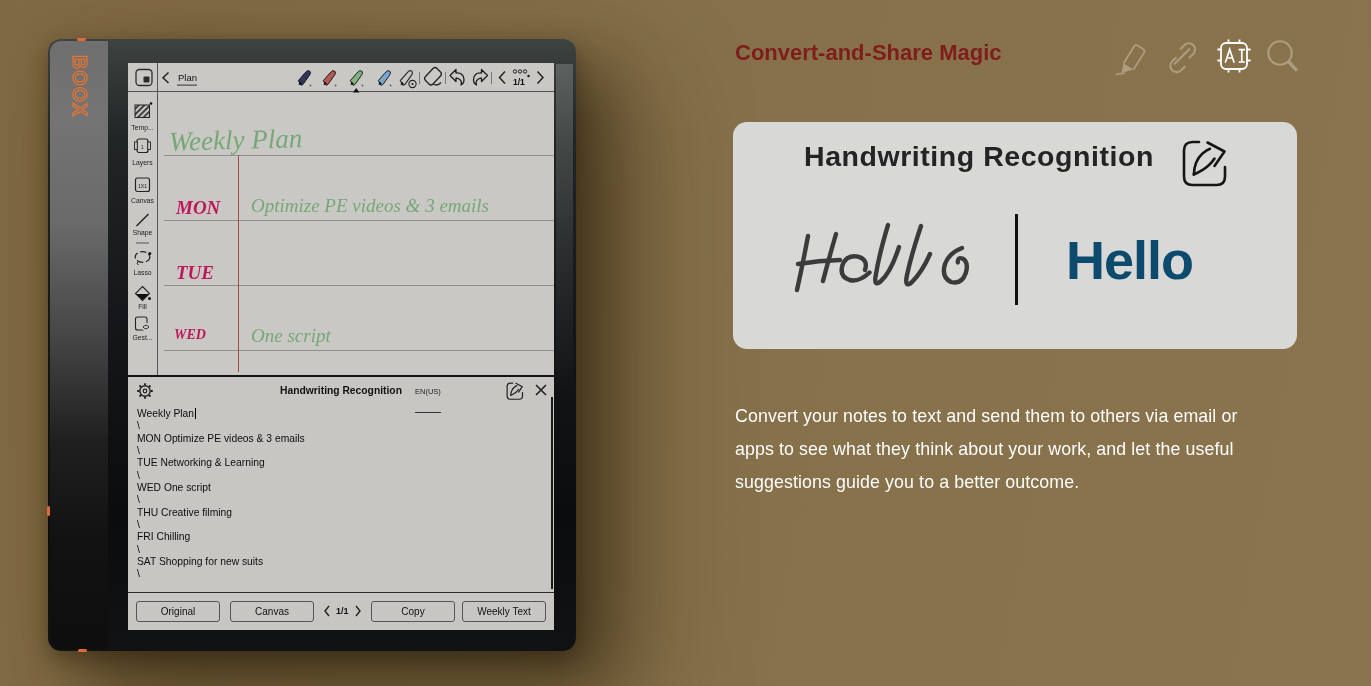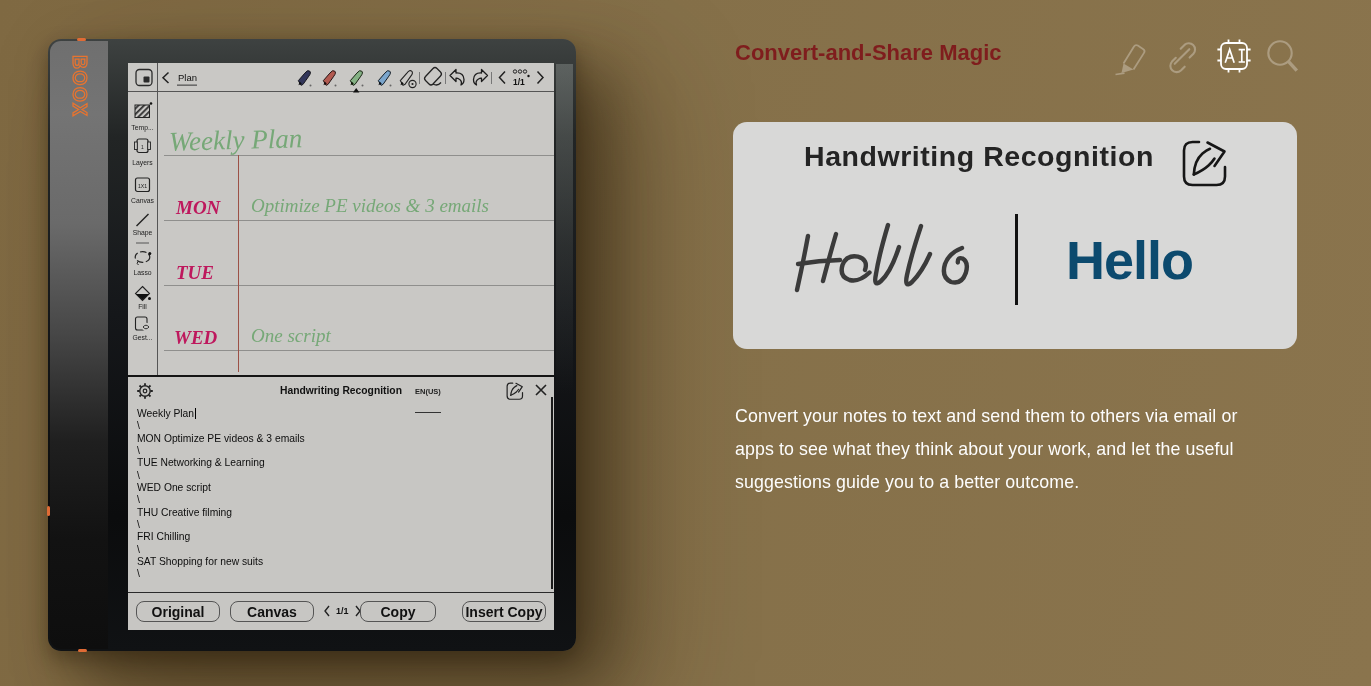--- a/index.html
+++ b/index.html
@@ -26,26 +26,26 @@
 
 .hline{position:absolute;height:1px;background:#8f8f8d}
 .vline{position:absolute;left:110px;top:92px;width:1px;height:217px;background:#9c5147}
 
 .hw{position:absolute;font-family:"Liberation Serif",serif;font-style:italic;white-space:nowrap}
 .hw.g{color:#76a877}
 .hw.r{color:#be185d;font-weight:bold}
 
 .panel{position:absolute;left:0;top:312px;width:426px;height:255px;background:#c7c6c3;border-top:2px solid #141414}
 .ptitle{position:absolute;left:0;top:8px;width:426px;text-align:center;font-size:10.3px;font-weight:bold;color:#111}
-.plang{position:absolute;left:287px;top:10px;font-size:7.5px;font-weight:bold;color:#222;border-bottom:1px solid #333;padding-bottom:16px}
+.plang{position:absolute;left:287px;top:10px;font-size:7.5px;font-weight:normal;color:#222;border-bottom:1px solid #333;padding-bottom:16px}
 .pbody{position:absolute;left:9px;top:31px;font-size:10.3px;line-height:12.35px;color:#0d0d0d;letter-spacing:0px}
 .pscroll{position:absolute;right:1px;top:20px;width:2.5px;height:192px;background:#1a1a1a}
 .pfootline{position:absolute;left:0;bottom:37px;width:426px;height:1.5px;background:#2a2a2a}
 .btnrow{position:absolute;left:0;bottom:7px;width:426px;height:22px}
-.pbtn{position:absolute;height:21px;border:1px solid #555;border-radius:8px;font-size:14px;font-weight:bold;color:#111;
+.pbtn{position:absolute;height:21px;border:1px solid #555;border-radius:3px;font-size:10px;font-weight:normal;color:#111;
 display:flex;align-items:center;justify-content:center}
 .pager{position:absolute;font-size:9px;font-weight:bold;color:#111;display:flex;align-items:center}
 
 .title{position:absolute;left:735px;top:40px;font-size:22px;font-weight:bold;color:#7f1d1d;letter-spacing:0}
 .card{position:absolute;left:733px;top:122px;width:564px;height:227px;border-radius:14px;background:#d8d8d7}
 .card-title{position:absolute;left:71px;top:18px;font-size:28.5px;font-weight:bold;color:#242424;letter-spacing:.55px}
 .vdiv{position:absolute;left:282px;top:92px;width:2.5px;height:91px;background:#111}
 .hello{position:absolute;left:333px;top:107px;font-size:54px;font-weight:bold;color:#0c4a6e;letter-spacing:-1px}
 .para{position:absolute;left:735px;top:400px;width:560px;font-size:17.8px;line-height:33px;color:#fdfdfd;letter-spacing:.1px}
 </style></head><body>
@@ -178,21 +178,21 @@
     <div class="hline" style="left:36px;top:92px;width:390px"></div>
     <div class="hline" style="left:36px;top:157px;width:390px"></div>
     <div class="hline" style="left:36px;top:222px;width:390px"></div>
     <div class="hline" style="left:36px;top:287px;width:390px"></div>
     <div class="vline"></div>
 
     <div class="hw g" style="left:41px;top:62px;font-size:27px;transform:rotate(-1.5deg)">Weekly Plan</div>
     <div class="hw r" style="left:48px;top:134px;font-size:19px">MON</div>
     <div class="hw g" style="left:123px;top:132px;font-size:19px">Optimize PE videos &amp; 3 emails</div>
     <div class="hw r" style="left:48px;top:199px;font-size:19px">TUE</div>
-    <div class="hw r" style="left:46px;top:264px;font-size:19px">WED</div>
+    <div class="hw r" style="left:46px;top:264px;font-size:14px">WED</div>
     <div class="hw g" style="left:123px;top:262px;font-size:19px">One script</div>
 
     <div class="panel">
       <svg class="abs" style="left:8px;top:5px" width="18" height="18" viewBox="0 0 18 18">
         <circle cx="9" cy="9" r="5.2" fill="none" stroke="#222" stroke-width="1.4"></circle>
         <circle cx="9" cy="9" r="1.8" fill="none" stroke="#222" stroke-width="1.2"></circle>
         <g stroke="#222" stroke-width="1.8">
             <path d="M9 1.2 v2.4 M9 14.4 v2.4 M1.2 9 h2.4 M14.4 9 h2.4 M3.5 3.5 l1.7 1.7 M12.8 12.8 l1.7 1.7 M14.5 3.5 l-1.7 1.7 M5.2 12.8 l-1.7 1.7"></path>
           </g>
       </svg>
@@ -215,22 +215,22 @@
         <div class="pbtn" style="left:102px;width:84px">Canvas</div>
         <div class="pager" style="left:194px;top:3px">
           <svg width="10" height="14" viewBox="0 0 10 14">
               <path d="M7 2 L3 7 L7 12" stroke="#222" stroke-width="1.4" fill="none"></path>
             </svg>
           <span style="margin:0 4px">1/1</span>
           <svg width="10" height="14" viewBox="0 0 10 14">
               <path d="M3 2 L7 7 L3 12" stroke="#222" stroke-width="1.4" fill="none"></path>
             </svg>
         </div>
-        <div class="pbtn" style="left:232px;width:76px">Copy</div>
-        <div class="pbtn" style="left:334px;width:84px">Insert Copy</div>
+        <div class="pbtn" style="left:243px;width:84px">Copy</div>
+        <div class="pbtn" style="left:334px;width:84px">Weekly Text</div>
       </div>
     </div>
   </div>
 </div>
 
 <div class="title">Convert-and-Share Magic</div>
 <svg class="abs" style="left:1112px;top:36px" width="192" height="40" viewBox="0 0 192 40">
 
   <g stroke="#ac9c80" stroke-width="1.8" fill="none" stroke-linejoin="round">
     <path d="M11.5 27.5 L22 10.5 Q23.5 8.2 25.8 9.6 L31.3 13.2 Q33.4 14.6 32 16.9 L21.5 33.5"></path>

